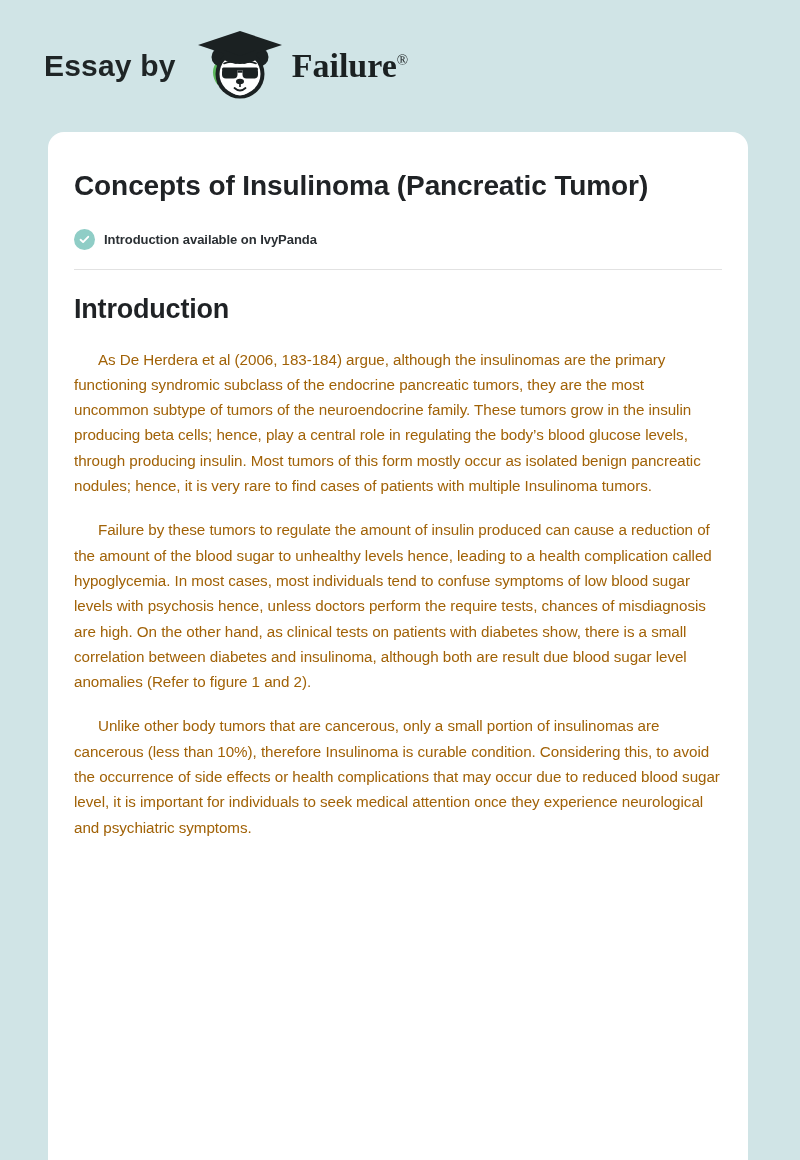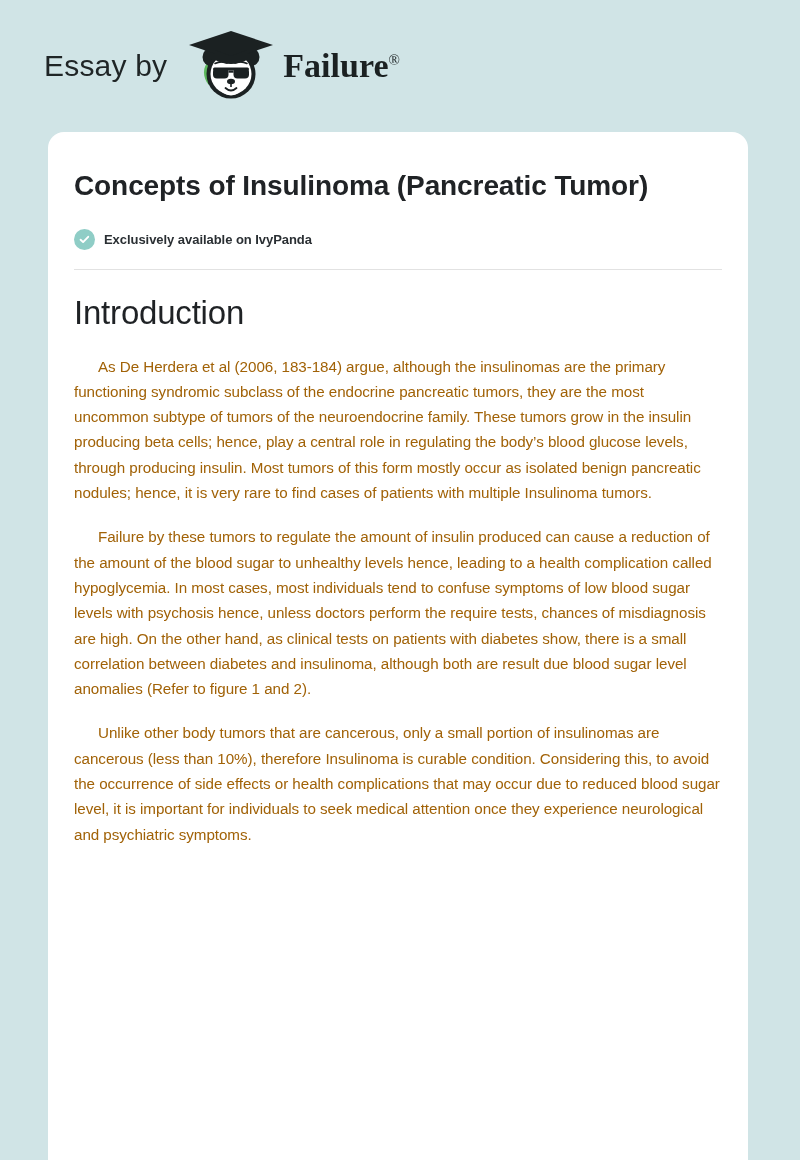--- a/index.html
+++ b/index.html
@@ -17,21 +17,21 @@
   
   .page-header {
     display: flex;
     align-items: center;
     height: 132px;
     padding-left: 44px;
     box-sizing: border-box;
   }
   .essay-by {
     font-size: 30px;
-    font-weight: 400;
+    font-weight: 700;
     color: #1f2526;
     letter-spacing: 0.2px;
     line-height: 1;
     white-space: nowrap;
   }
   .brand-lockup {
     display: flex;
     align-items: center;
     margin-left: 18px;
   }
@@ -105,22 +105,22 @@
 
   .divider {
     height: 1px;
     background: #e2e2e2;
     margin-top: 19px;
     margin-bottom: 0;
     border: 0;
   }
 
   .section-heading {
-    font-size: 33px;
-    font-weight: 400;
+    font-size: 27px;
+    font-weight: 700;
     color: #1f2225;
     margin: 24px 0 0 0;
     letter-spacing: -0.2px;
   }
 
   .body-text {
     font-size: 15.2px;
     line-height: 25.3px;
     color: #a16207;
     margin: 19px 0 0 0;
@@ -176,21 +176,21 @@
 <div class="paper-card">
 
   <h1 class="doc-title">Concepts of Insulinoma (Pancreatic Tumor)</h1>
 
   <div class="exclusive-badge">
     <span class="check-circle">
       <svg width="13" height="13" viewBox="0 0 13 13" xmlns="http://www.w3.org/2000/svg" aria-hidden="true">
         <path d="M2.6 6.7 L5.1 9.1 L10.2 3.8" stroke="#ffffff" stroke-width="1.9" fill="none" stroke-linecap="round" stroke-linejoin="round"></path>
       </svg>
     </span>
-    <span class="exclusive-text">Exclusively available on IvyPanda</span>
+    <span class="exclusive-text">Introduction available on IvyPanda</span>
   </div>
 
   <hr class="divider">
 
   <h2 class="section-heading">Introduction</h2>
 
   <p class="body-text first">As De Herdera et al (2006, 183-184) argue, although the insulinomas are the primary functioning syndromic subclass of the endocrine pancreatic tumors, they are the most uncommon subtype of tumors of the neuroendocrine family. These tumors grow in the insulin producing beta cells; hence, play a central role in regulating the body’s blood glucose levels, through producing insulin. Most tumors of this form mostly occur as isolated benign pancreatic nodules; hence, it is very rare to find cases of patients with multiple Insulinoma tumors.</p>
   <p class="body-text">Failure by these tumors to regulate the amount of insulin produced can cause a reduction of the amount of the blood sugar to unhealthy levels hence, leading to a health complication called hypoglycemia. In most cases, most individuals tend to confuse symptoms of low blood sugar levels with psychosis hence, unless doctors perform the require tests, chances of misdiagnosis are high. On the other hand, as clinical tests on patients with diabetes show, there is a small correlation between diabetes and insulinoma, although both are result due blood sugar level anomalies (Refer to figure 1 and 2).</p>
   <p class="body-text">Unlike other body tumors that are cancerous, only a small portion of insulinomas are cancerous (less than 10%), therefore Insulinoma is curable condition. Considering this, to avoid the occurrence of side effects or health complications that may occur due to reduced blood sugar level, it is important for individuals to seek medical attention once they experience neurological and psychiatric symptoms.</p>
 

